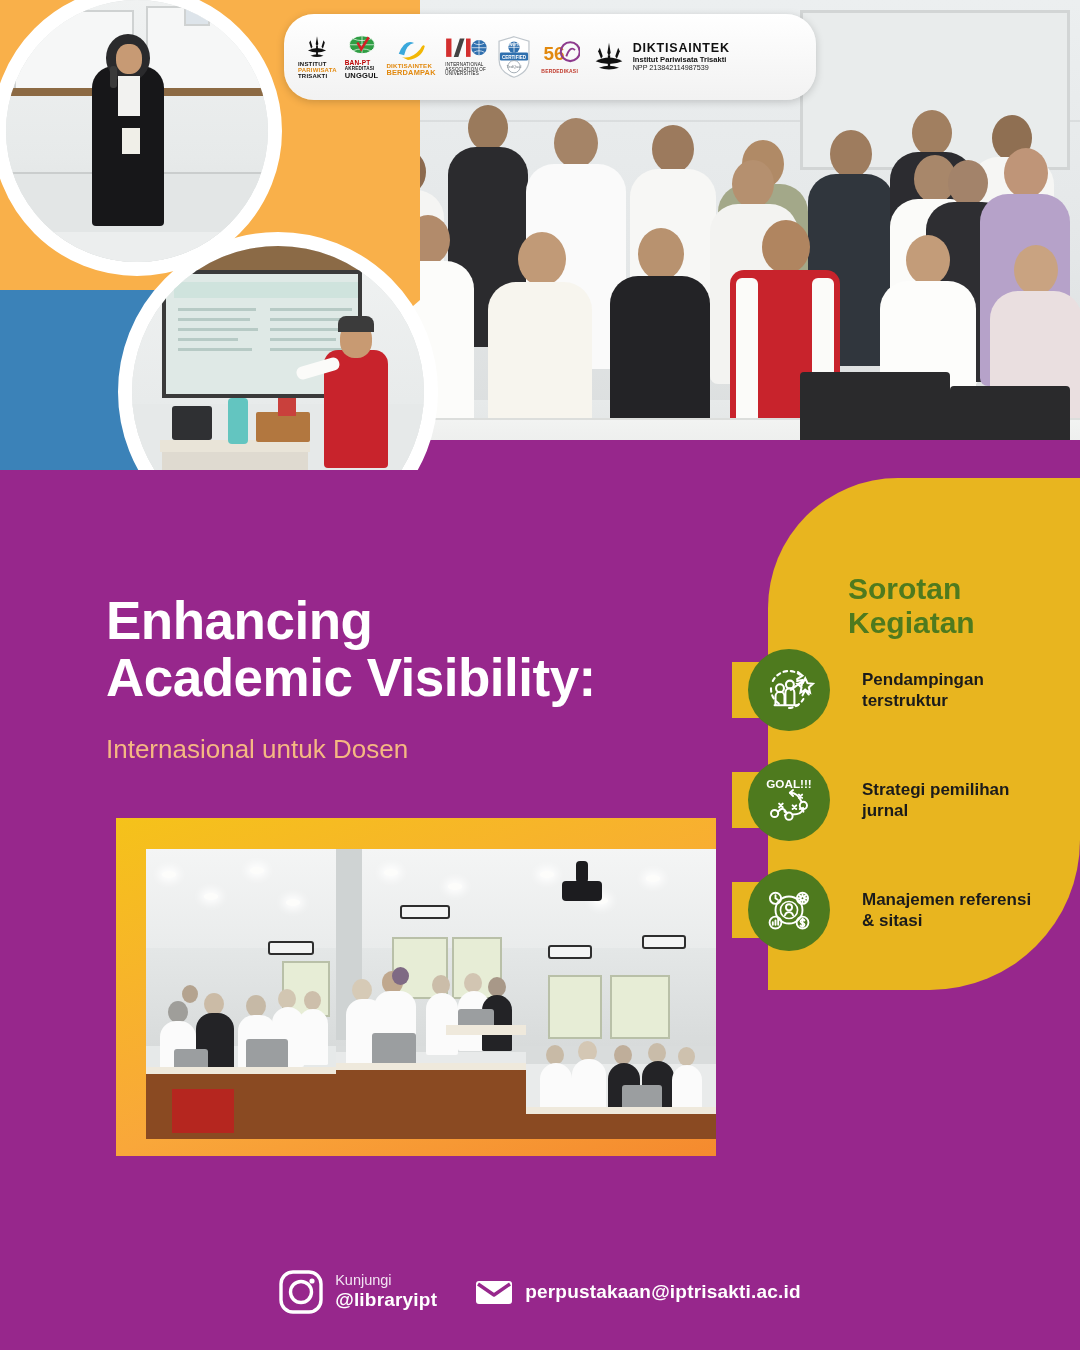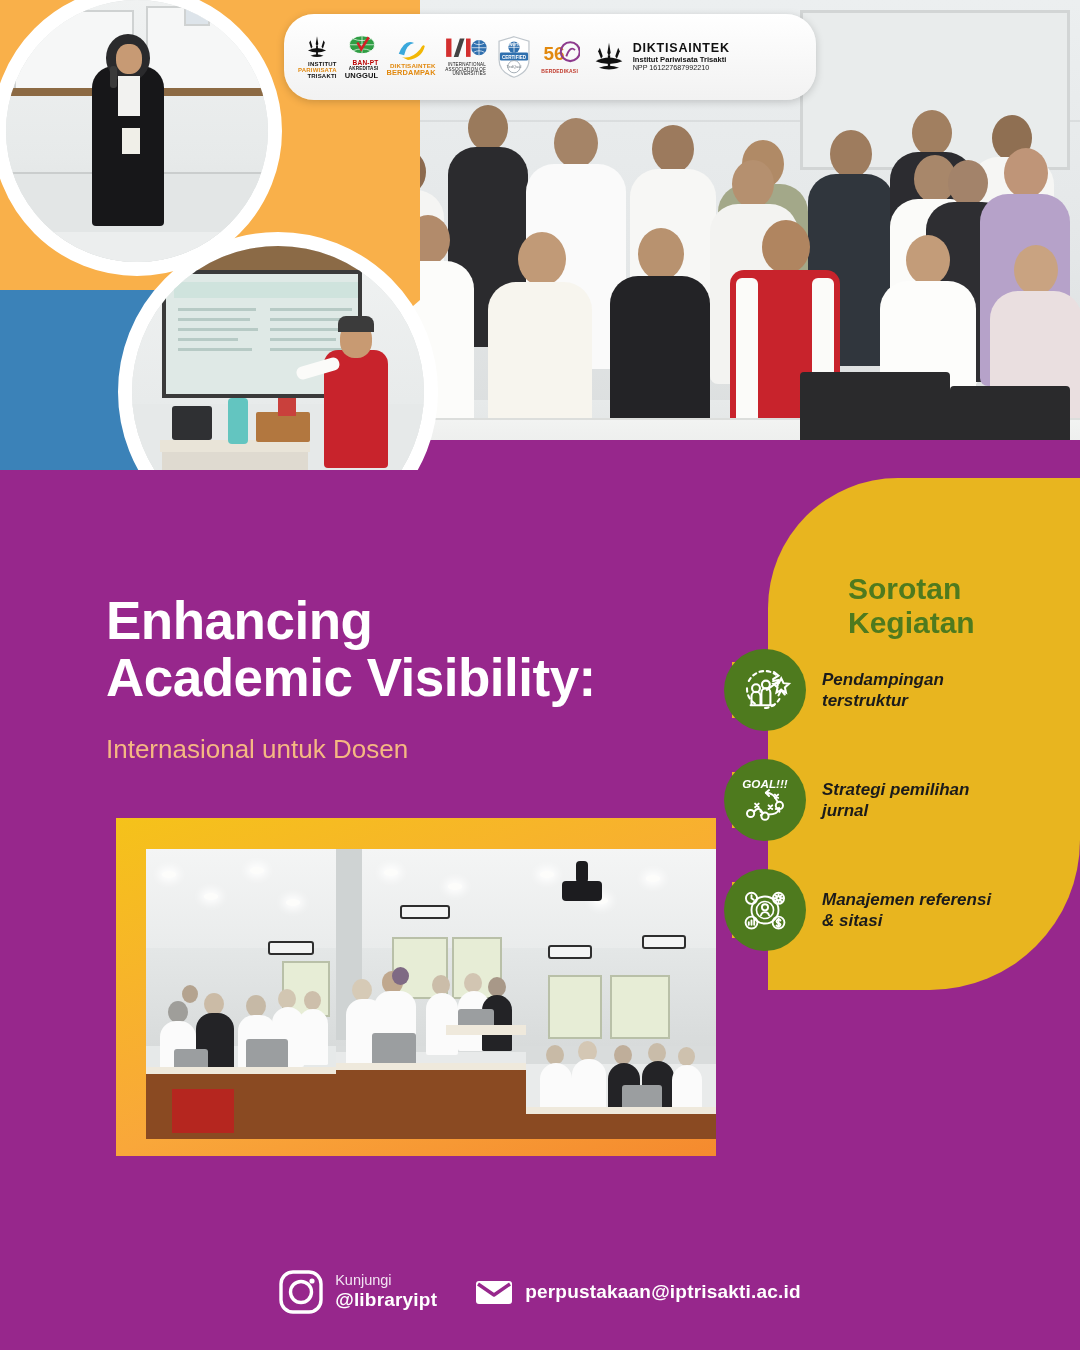--- a/index.html
+++ b/index.html
@@ -128,21 +128,21 @@
     gap: 8px;
     box-shadow: 0 2px 8px rgba(0,0,0,0.18);
     z-index: 7;
   }
   .logo-chip {
     display: flex; flex-direction: column; align-items: center;
     justify-content: center; flex: 0 0 auto;
   }
   .logo-cap {
     font-size: 6px; font-weight: bold; letter-spacing: .2px;
-    line-height: 1.05; text-align: right; color: #111;
+    line-height: 1.05; text-align: left; color: #111;
   }
   .logo-cap .amber { color: #E2890E; }
   .trisakti-mark {
     width: 26px; height: 26px; display:block;
   }
 
   
   .perpus {
     display: flex; align-items: center; gap: 7px; margin-left: 4px;
   }
@@ -177,25 +177,24 @@
 
   .highlight-title {
     position: absolute; left: 848px; top: 572px;
     width: 230px;
     font-size: 30px; font-weight: bold; line-height: 1.12;
     color: #4E7A1E;
     z-index: 5;
   }
 
   .hl-item {
-    position: absolute; left: 724px;
+    position: absolute; left: 748px;
     width: 330px; height: 104px;
-    display: flex; align-items: center; gap: 16px;
+    display: flex; align-items: center; gap: 32px;
     z-index: 5;
-    font-style: italic;
   }
   .hl-circle {
     flex: 0 0 auto;
     width: 82px; height: 82px; border-radius: 50%;
     background: #4E7A1E;
     display: flex; align-items: center; justify-content: center;
   }
   .hl-label {
     font-size: 17px; font-weight: 600; color: #1b1b1b;
     line-height: 1.25; width: 180px;
@@ -511,21 +510,21 @@
           <path d="M20 1 L22 13 L20 17 L18 13 Z" fill="#111"></path>
           <path d="M9 7 L12.5 17 L10.5 20 L7 11 Z" fill="#111"></path>
           <path d="M31 7 L33 11 L29.5 20 L27.5 17 Z" fill="#111"></path>
           <path d="M4 23 Q20 14 36 23 Q20 30 4 23 Z" fill="#111"></path>
           <rect x="18.6" y="16" width="2.8" height="14" fill="#111"></rect>
           <path d="M8 31 Q20 26 32 31 Q20 35 8 31 Z" fill="#111"></path>
         </svg>
         <div class="perpus-txt">
           <div class="perpus-t1">DIKTISAINTEK</div>
           <div class="perpus-t2">Institut Pariwisata Trisakti</div>
-          <div class="perpus-t3">NPP 161227687992210</div>
+          <div class="perpus-t3">NPP 213842114987539</div>
         </div>
       </div>
     </div>
   </div>
 
   <div class="body-area"></div>
 
   <div class="yellow-tab" style="top:662px;"></div>
   <div class="yellow-tab" style="top:772px;"></div>
   <div class="yellow-tab" style="top:882px;"></div>

